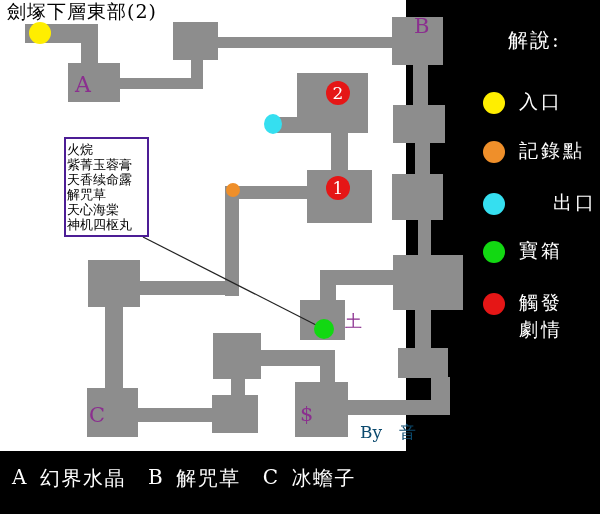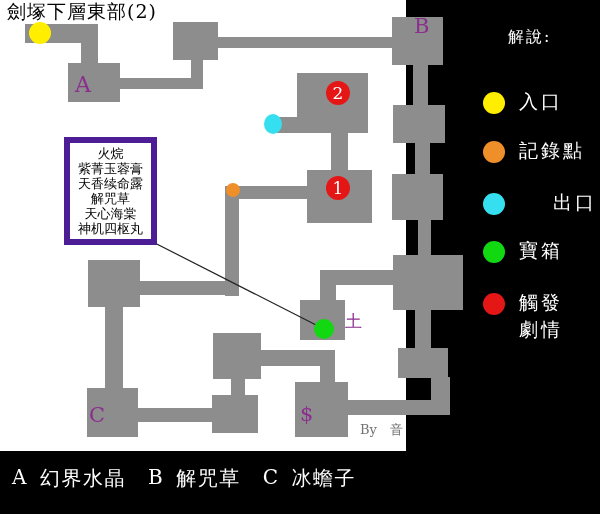--- a/index.html
+++ b/index.html
@@ -27,34 +27,34 @@
     display:flex; align-items:center; justify-content:center;
     color:#fff; font-size:17px; line-height:1;
   }
   .map-label {
     position:absolute; color:#8b2f8f; line-height:1;
     white-space:nowrap;
   }
   .note-box {
     position:absolute; left:64px; top:137px;
     width:79px;
-    background:#fff; border:6px solid #4c1d95;
-    text-align:center;
+    background:#fff; border:2px solid #4c1d95;
+    text-align:left;
     font-size:13px; line-height:15px;
     padding:3px 1px;
     color:#000;
   }
   .pointer-svg { position:absolute; left:0; top:0; pointer-events:none; }
   .credit {
     position:absolute; left:360px; top:421px;
-    font-size:13px; color:#737373; white-space:pre;
+    font-size:17px; color:#0c4a6e; white-space:pre;
   }
   .legend-heading {
     position:absolute; left:508px; top:27px;
-    font-size:16px; color:#fff; letter-spacing:2px;
+    font-size:20px; color:#fff; letter-spacing:2px;
     white-space:nowrap;
   }
   .legend-row {
     position:absolute; left:483px;
     display:flex; gap:14px; align-items:flex-start;font-family:Liberation Mono, monospace;
   }
   .legend-circle {
     width:22px; height:22px; border-radius:50%; flex:none;
     margin-top:2px;
   }

